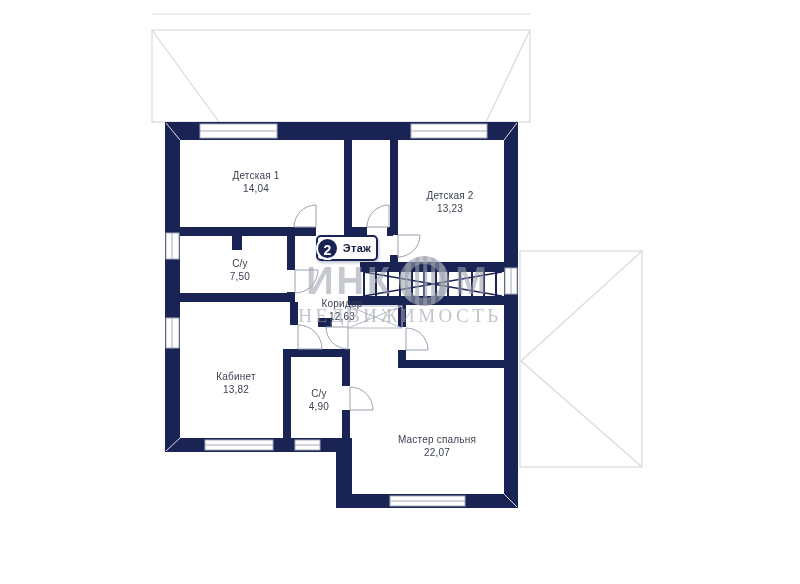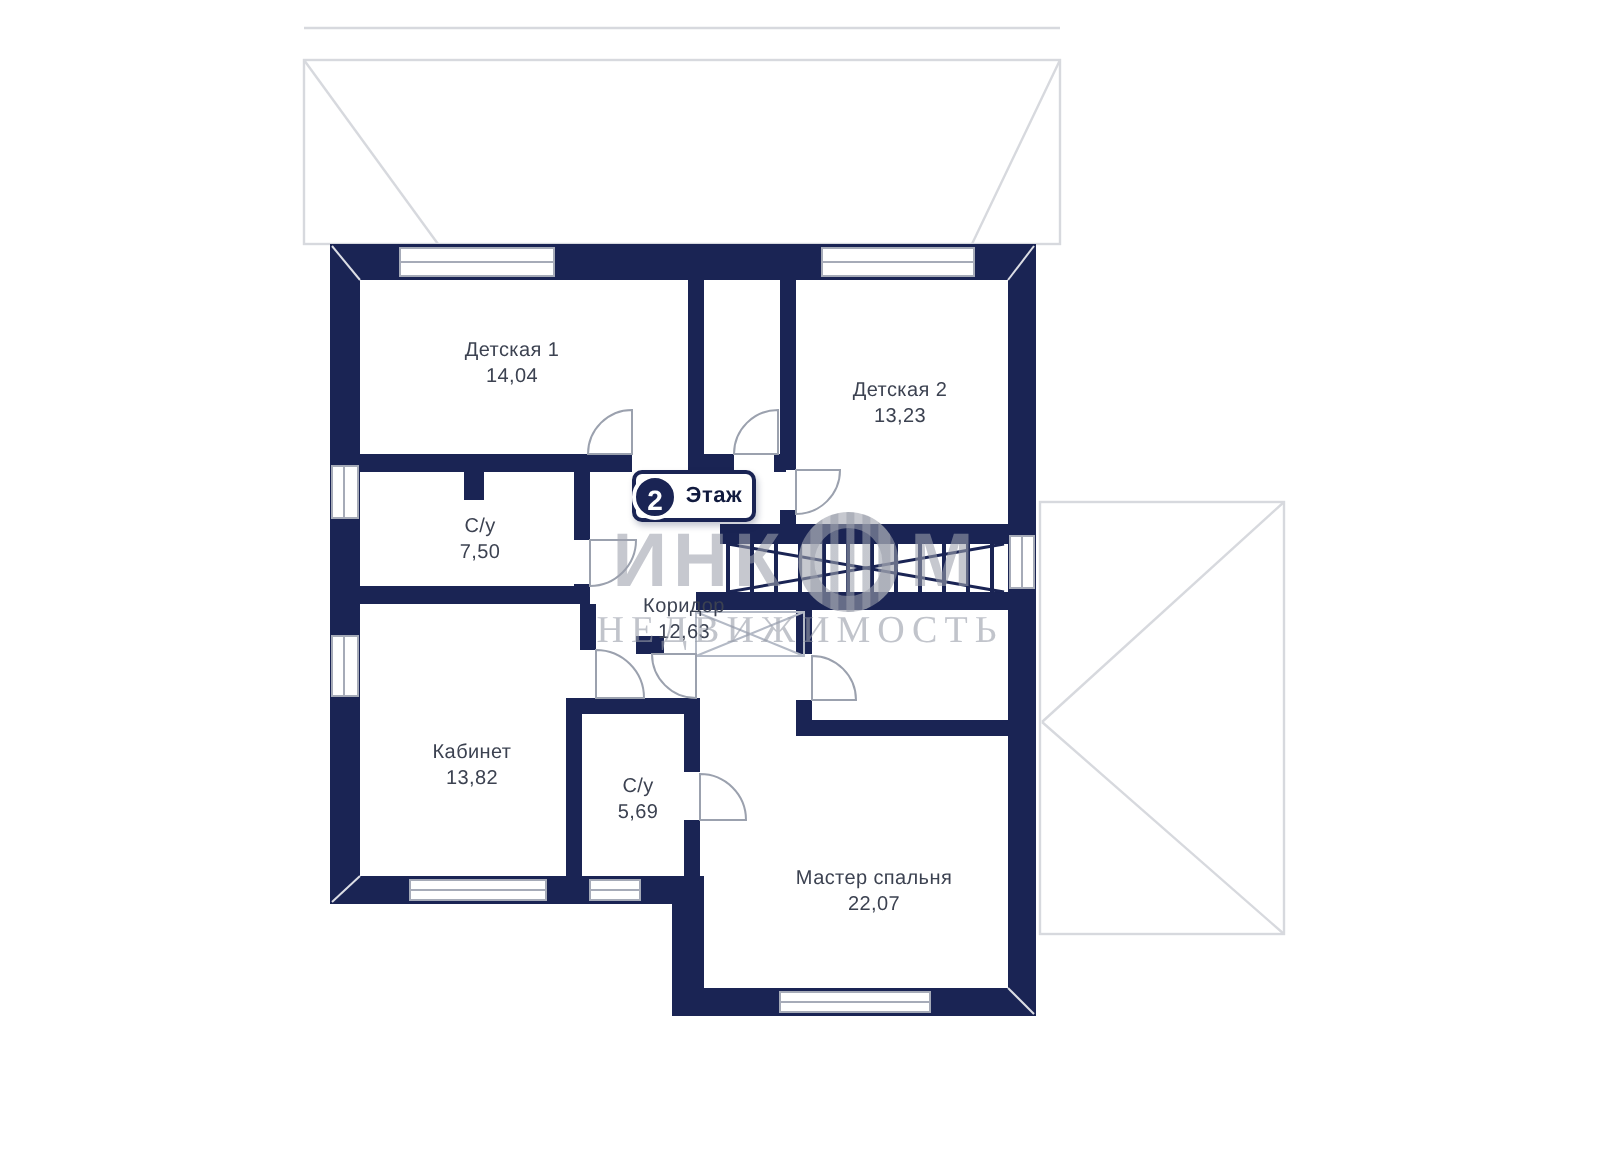--- a/index.html
+++ b/index.html
@@ -167,21 +167,21 @@
   <div class="room-label" style="left:342px;top:310px;width:70px;">
     <span class="room-name">Коридор</span>
     <span class="room-area">12,63</span>
   </div>
   <div class="room-label" style="left:236px;top:383px;width:80px;">
     <span class="room-name">Кабинет</span>
     <span class="room-area">13,82</span>
   </div>
   <div class="room-label" style="left:319px;top:400px;width:50px;">
     <span class="room-name">С/у</span>
-    <span class="room-area">5,69</span>
+    <span class="room-area">4,90</span>
   </div>
   <div class="room-label" style="left:437px;top:446px;width:100px;">
     <span class="room-name">Мастер спальня</span>
     <span class="room-area">22,07</span>
   </div>
 
   <div class="floor-badge">
     <div class="num-circle">2</div>
     <div class="floor-word">Этаж</div>
   </div>

